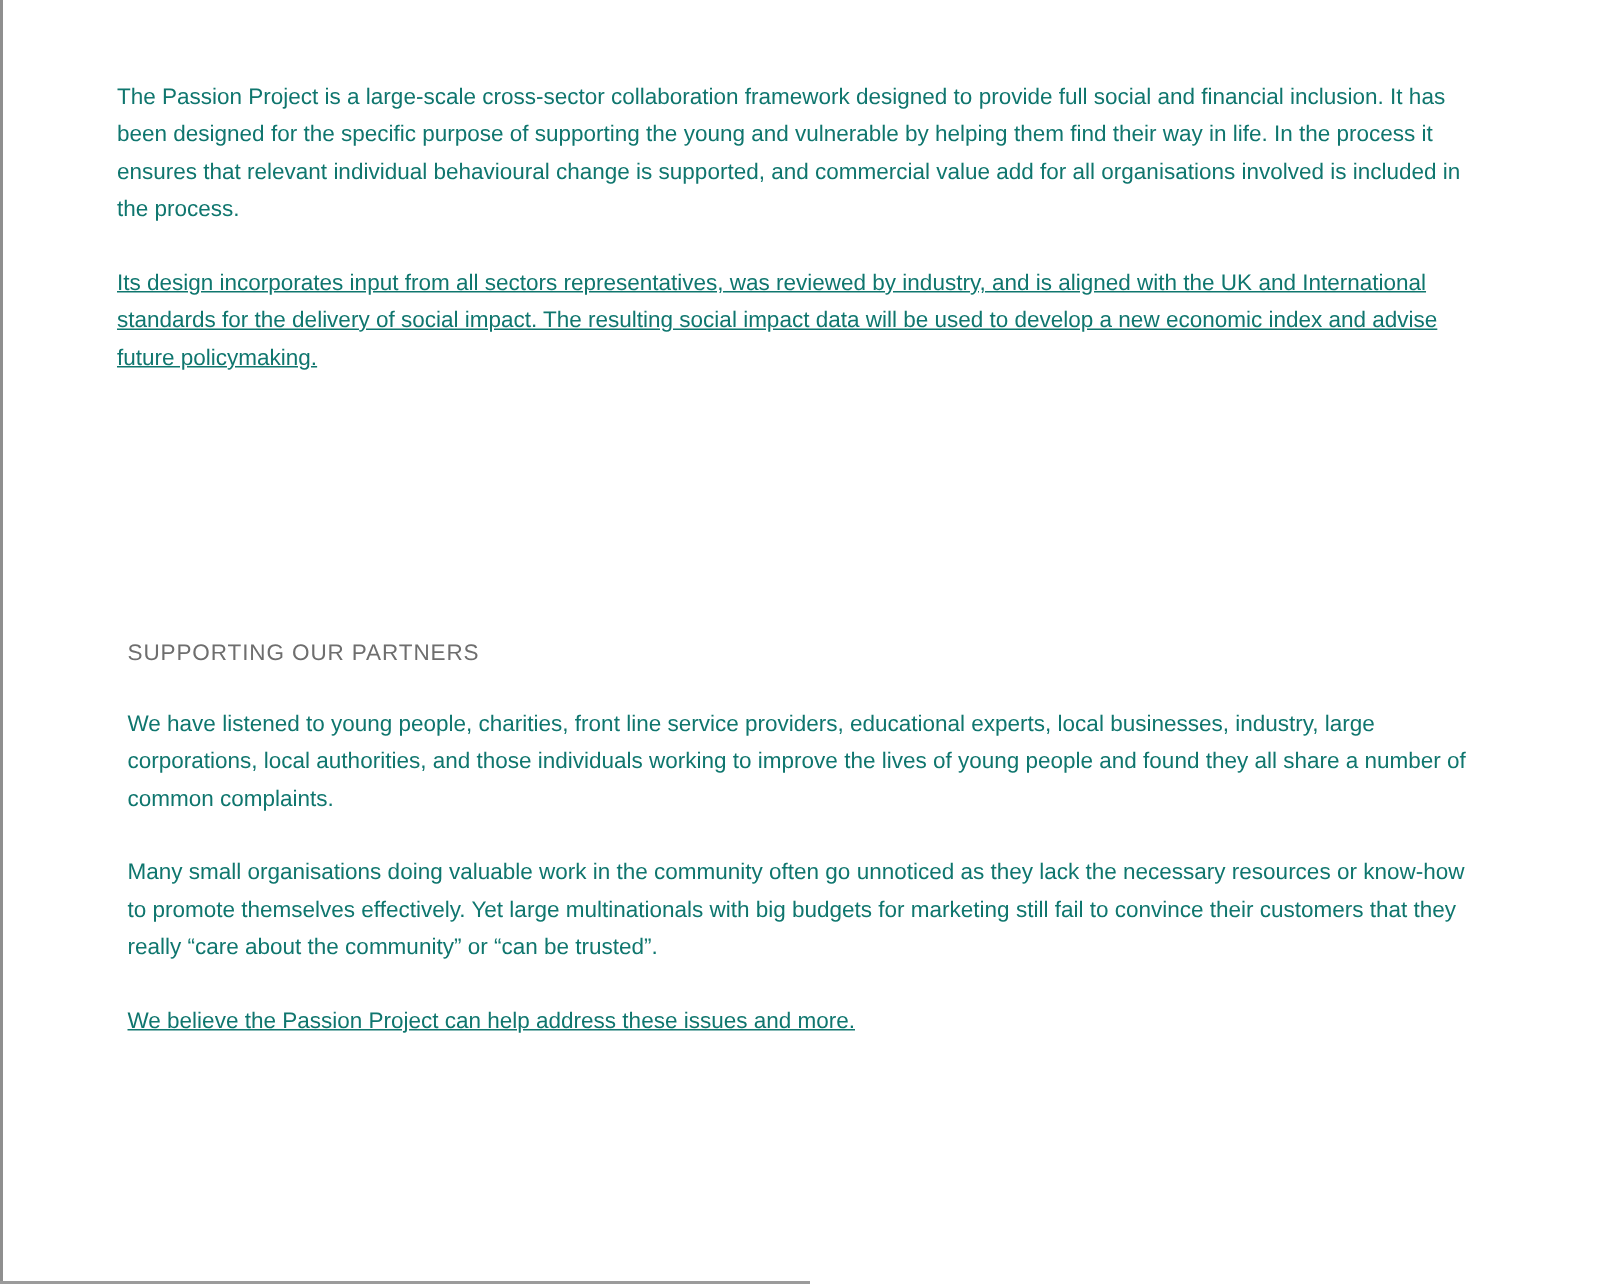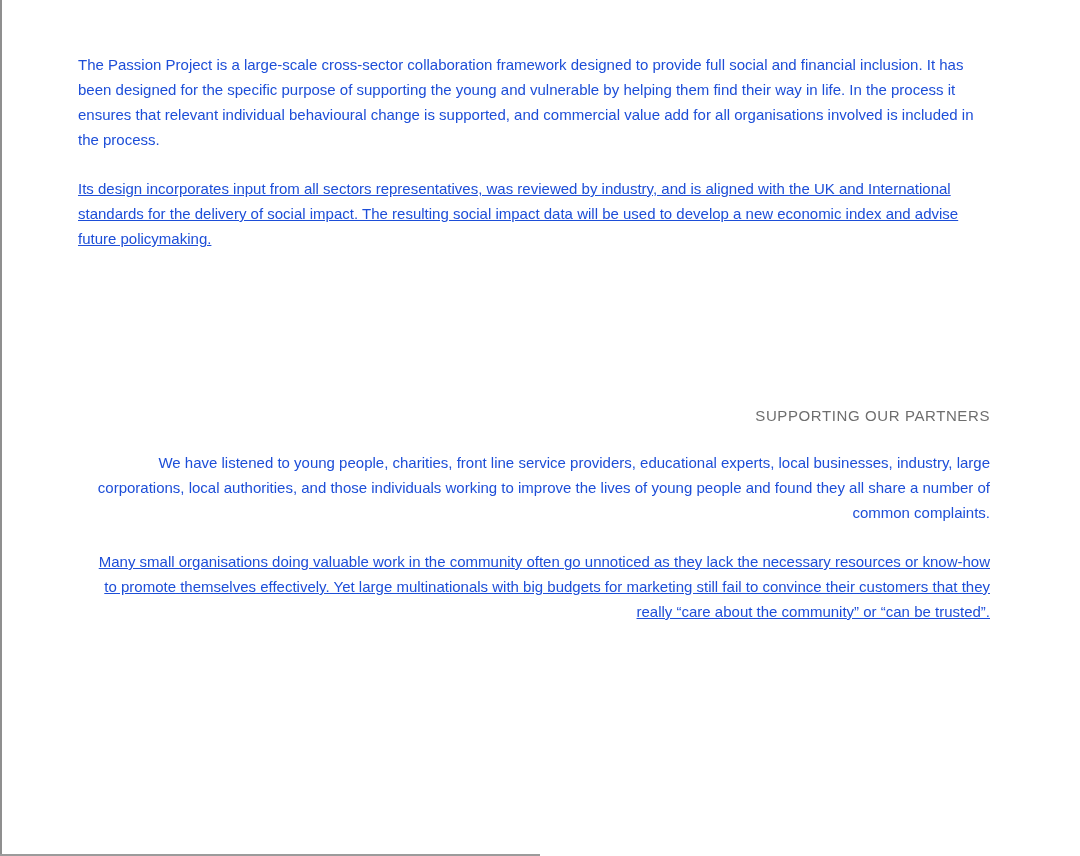--- a/index.html
+++ b/index.html
@@ -37,36 +37,35 @@
     position: absolute;
     color: #7a7a7a;
   }
   .section-about {
     left: 78px;
     top: 52px;
     width: 912px;
   }
   .section-partners {
     left: 85px;
-    top: 405px;
+    top: 425px;
     width: 905px;
-    text-align: right;
   }
   .section-heading {
     font-size: 15px;
     line-height: 21px;
     letter-spacing: 0.6px;
     color: #6e6e6e;
     margin: 0 0 24px 0;
     font-weight: 400;
   }
   .para {
     font-size: 15px;
     line-height: 25px;
-    color: #1d4ed8;
+    color: #0f766e;
     margin: 0 0 24px 0;
     font-weight: 400;
   }
   .para:last-child {
     margin-bottom: 0;
     text-decoration: underline;
   }
 </style>
 </head>
 <body>
@@ -78,15 +77,16 @@
 
   <div class="section section-about">
     <p class="para">The Passion Project is a large-scale cross-sector collaboration framework designed to provide full social and financial inclusion. It has been designed for the specific purpose of supporting the young and vulnerable by helping them find their way in life. In the process it ensures that relevant individual behavioural change is supported, and commercial value add for all organisations involved is included in the process.</p>
     <p class="para">Its design incorporates input from all sectors representatives, was reviewed by industry, and is aligned with the UK and International standards for the delivery of social impact. The resulting social impact data will be used to develop a new economic index and advise future policymaking.</p>
   </div>
 
   <div class="section section-partners">
     <h2 class="section-heading">SUPPORTING OUR PARTNERS</h2>
     <p class="para">We have listened to young people, charities, front line service providers, educational experts, local businesses, industry, large corporations, local authorities, and those individuals working to improve the lives of young people and found they all share a number of common complaints.</p>
     <p class="para">Many small organisations doing valuable work in the community often go unnoticed as they lack the necessary resources or know-how to promote themselves effectively. Yet large multinationals with big budgets for marketing still fail to convince their customers that they really “care about the community” or “can be trusted”.</p>
+    <p class="para">We believe the Passion Project can help address these issues and more.</p>
   </div>
 
 </div>
 
 </body></html>

